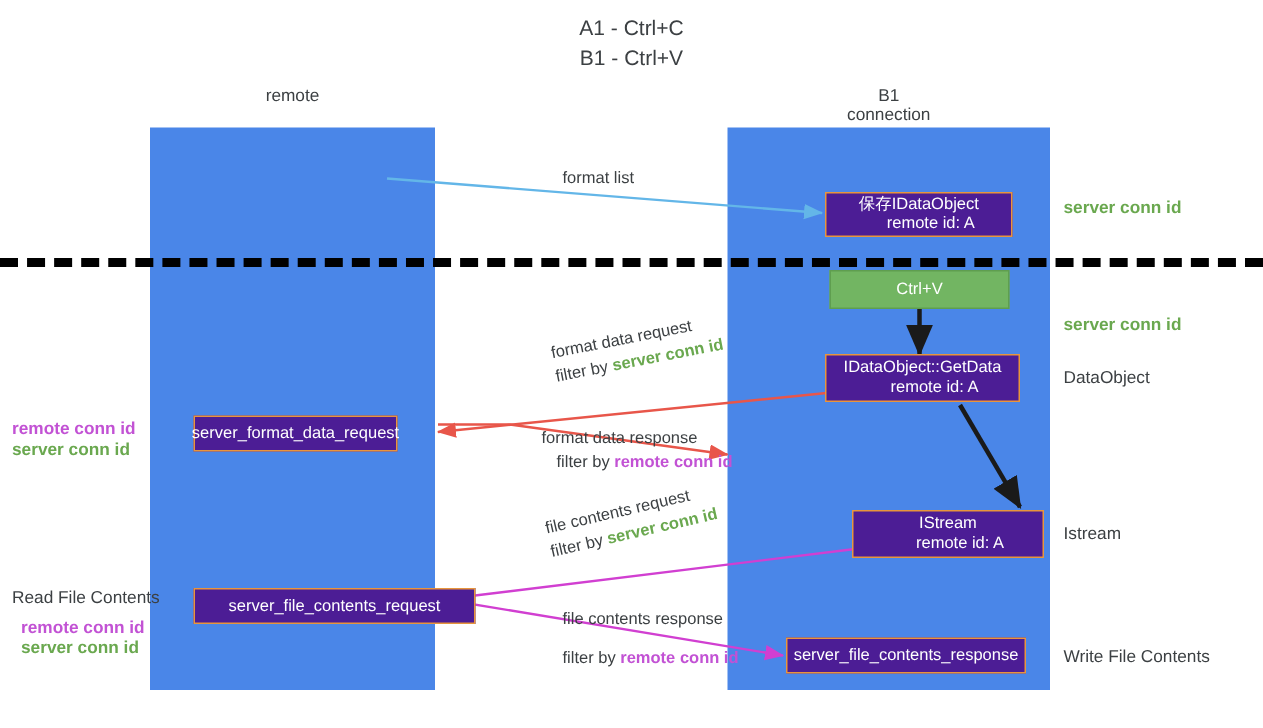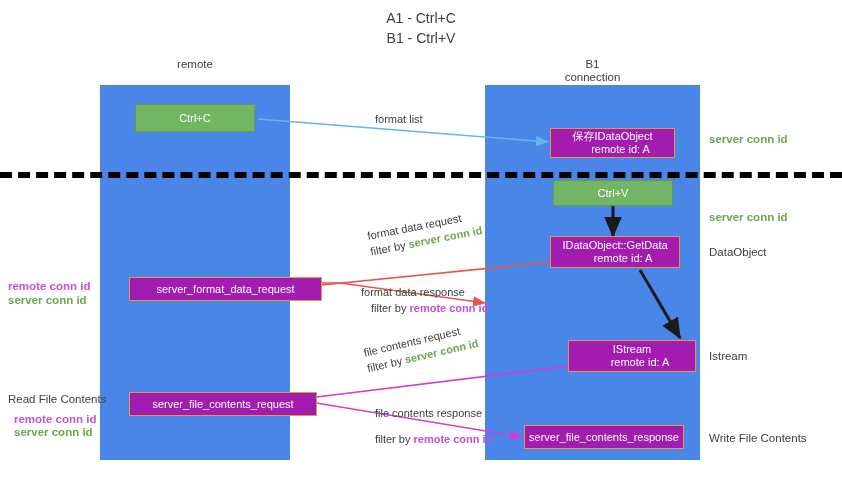--- a/index.html
+++ b/index.html
@@ -56,21 +56,21 @@
     font-size: 11px;
     line-height: 13px;
     border: 1px solid transparent;
   }
   .box-green {
     background: #6aa84f;
     background: #72b562;
     border-color: #5f9e4f;
   }
   .box-orange {
-    background: #a21caf;
+    background: #4c1d95;
     border-color: #e8953c;
   }
   .box .l2 { font-size: 11px; margin-left: 16px; }
 
   
   .divider {
     left: 0; width: 842px;
     top: 172px;
     height: 0;
     border-top: 6px dashed #000000;
@@ -149,44 +149,41 @@
 
     <path d="M292,283 L340,283 L485,303" stroke="#e8564a" stroke-width="1.6" fill="none" marker-end="url(#ah-red)"></path>
 
     <line x1="570" y1="366" x2="292" y2="400" stroke="#d13fd1" stroke-width="1.6" marker-end="url(#ah-mag)"></line>
 
     <line x1="292" y1="399" x2="522" y2="437" stroke="#d13fd1" stroke-width="1.6" marker-end="url(#ah-mag)"></line>
   </svg>
 
   <div class="abs divider"></div>
 
-  <div class="abs box box-green" style="left:135px; top:104px; width:120px; height:28px;">
-    <div>Ctrl+C</div>
-  </div>
 
   <div class="abs box box-orange" style="left:550px; top:128px; width:125px; height:30px;">
     <div>保存IDataObject</div>
     <div class="l2">remote id: A</div>
   </div>
 
   <div class="abs box box-green" style="left:553px; top:180px; width:120px; height:26px;">
     <div>Ctrl+V</div>
   </div>
 
   <div class="abs box box-orange" style="left:550px; top:236px; width:130px; height:32px;">
     <div>IDataObject::GetData</div>
     <div class="l2">remote id: A</div>
   </div>
 
   <div class="abs box box-orange" style="left:568px; top:340px; width:128px; height:32px;">
     <div>IStream</div>
     <div class="l2">remote id: A</div>
   </div>
 
-  <div class="abs box box-orange" style="left:129px; top:277px; width:193px; height:24px;">
+  <div class="abs box box-orange" style="left:129px; top:277px; width:136px; height:24px;">
     <div>server_format_data_request</div>
   </div>
 
 
   <div class="abs box box-orange" style="left:129px; top:392px; width:188px; height:24px;">
     <div>server_file_contents_request</div>
   </div>
 
   <div class="abs box box-orange" style="left:524px; top:425px; width:160px; height:24px;">
     <div>server_file_contents_response</div>

